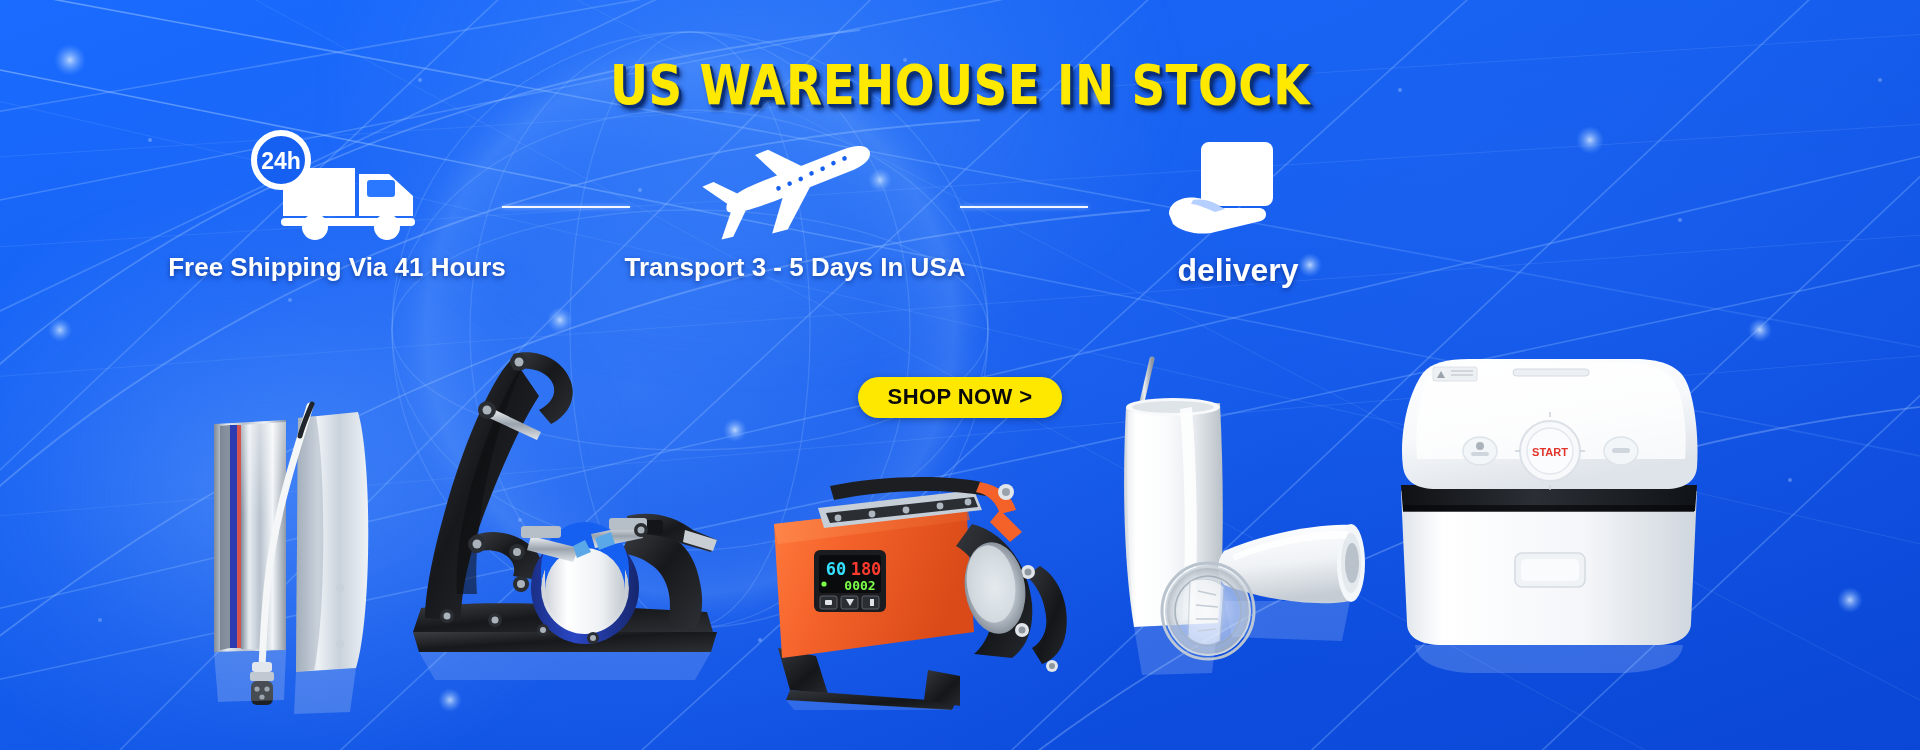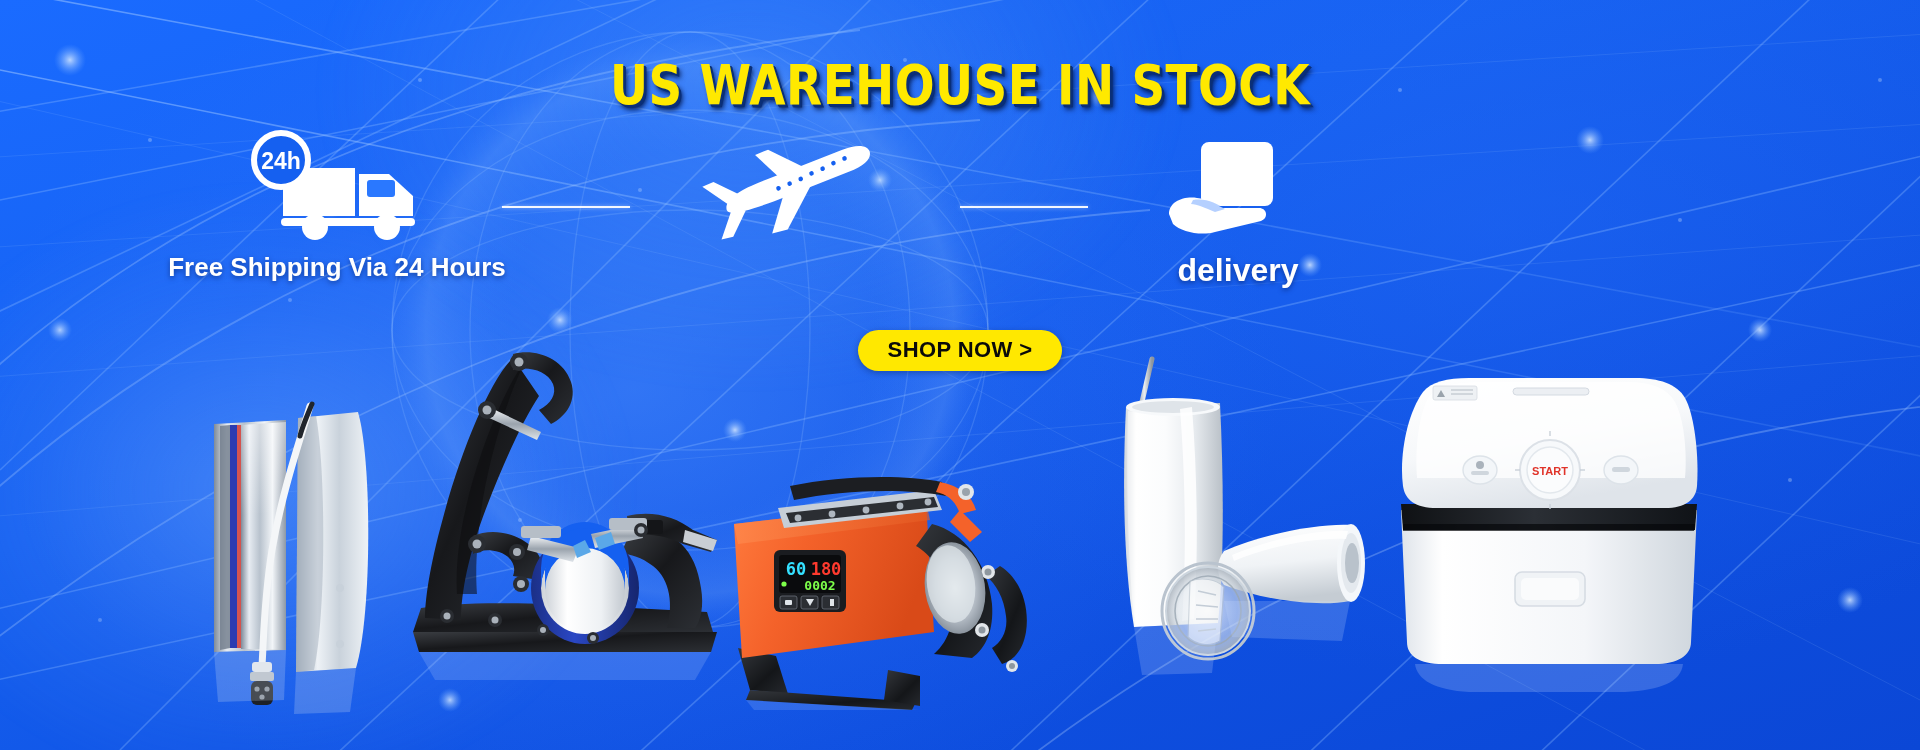--- a/index.html
+++ b/index.html
@@ -101,32 +101,33 @@
     color:#0a0a0a;
     font-size:22px;
     font-weight:bold;
     padding:7px 30px 8px;
     border-radius:22px;
     letter-spacing:.4px;
     border:none;
     cursor:pointer;
     font-family:"Liberation Sans",sans-serif;
     box-shadow:0 2px 6px rgba(0,20,70,.35);
+    margin-top:47px;
   }
 
   
   .stage{ position:absolute; left:0; top:0; width:1920px; height:750px; }
   .product{ position:absolute; }
   .product svg{ display:block; overflow:visible; }
 
   .p-heatpad{ left:190px;  top:400px; }
   .p-mugpress{ left:395px; top:340px; }
-  .p-orange{   left:720px; top:480px; }
+  .p-orange{   left:760px; top:480px; }
   .p-tumbler{  left:1120px;top:355px; }
-  .p-oven{     left:1385px;top:374px; }
+  .p-oven{     left:1385px;top:355px; }
 </style>
 </head>
 <body>
 
 <div class="banner">
 
   <div class="bg-art">
     <svg viewBox="0 0 1920 750" preserveAspectRatio="none" aria-hidden="true">
       <defs>
         <linearGradient id="ln" x1="0" y1="0" x2="1" y2="1">
@@ -240,21 +241,21 @@
 
           <rect x="44" y="90" width="134" height="8" rx="4" fill="#ffffff"></rect>
 
           <circle cx="78" cy="99" r="13" fill="#ffffff"></circle>
           <circle cx="150" cy="99" r="13" fill="#ffffff"></circle>
 
           <circle cx="44" cy="32" r="27" fill="#1560f0" stroke="#ffffff" stroke-width="6"></circle>
           <text x="44" y="41" text-anchor="middle" font-family="Liberation Sans, sans-serif" font-size="23" font-weight="bold" fill="#ffffff">24h</text>
         </svg>
       </div>
-      <div class="feat-label">Free Shipping Via 24 Hours</div>
+      <div class="feat-label">Free Shipping Via 41 Hours</div>
     </div>
 
     <div class="connector">
         <span></span>
       </div>
 
     <div class="feature">
       <div class="feat-icon">
         <svg width="190" height="112" viewBox="0 0 190 112">
           <g transform="rotate(-18 95 56)">
@@ -273,20 +274,21 @@
                 <circle cx="90" cy="54" r="2.3"></circle>
               <circle cx="102" cy="53" r="2.3"></circle>
                 <circle cx="114" cy="51" r="2.3"></circle>
               <circle cx="126" cy="50" r="2.3"></circle>
                 <circle cx="138" cy="48" r="2.3"></circle>
               <circle cx="150" cy="47" r="2.3"></circle>
             </g>
           </g>
         </svg>
       </div>
+      <div class="feat-label">Transport 3 - 5 Days In USA</div>
     </div>
 
     <div class="connector">
         <span></span>
       </div>
 
     <div class="feature f3">
       <div class="feat-icon">
         <svg width="150" height="112" viewBox="0 0 150 112">
 

